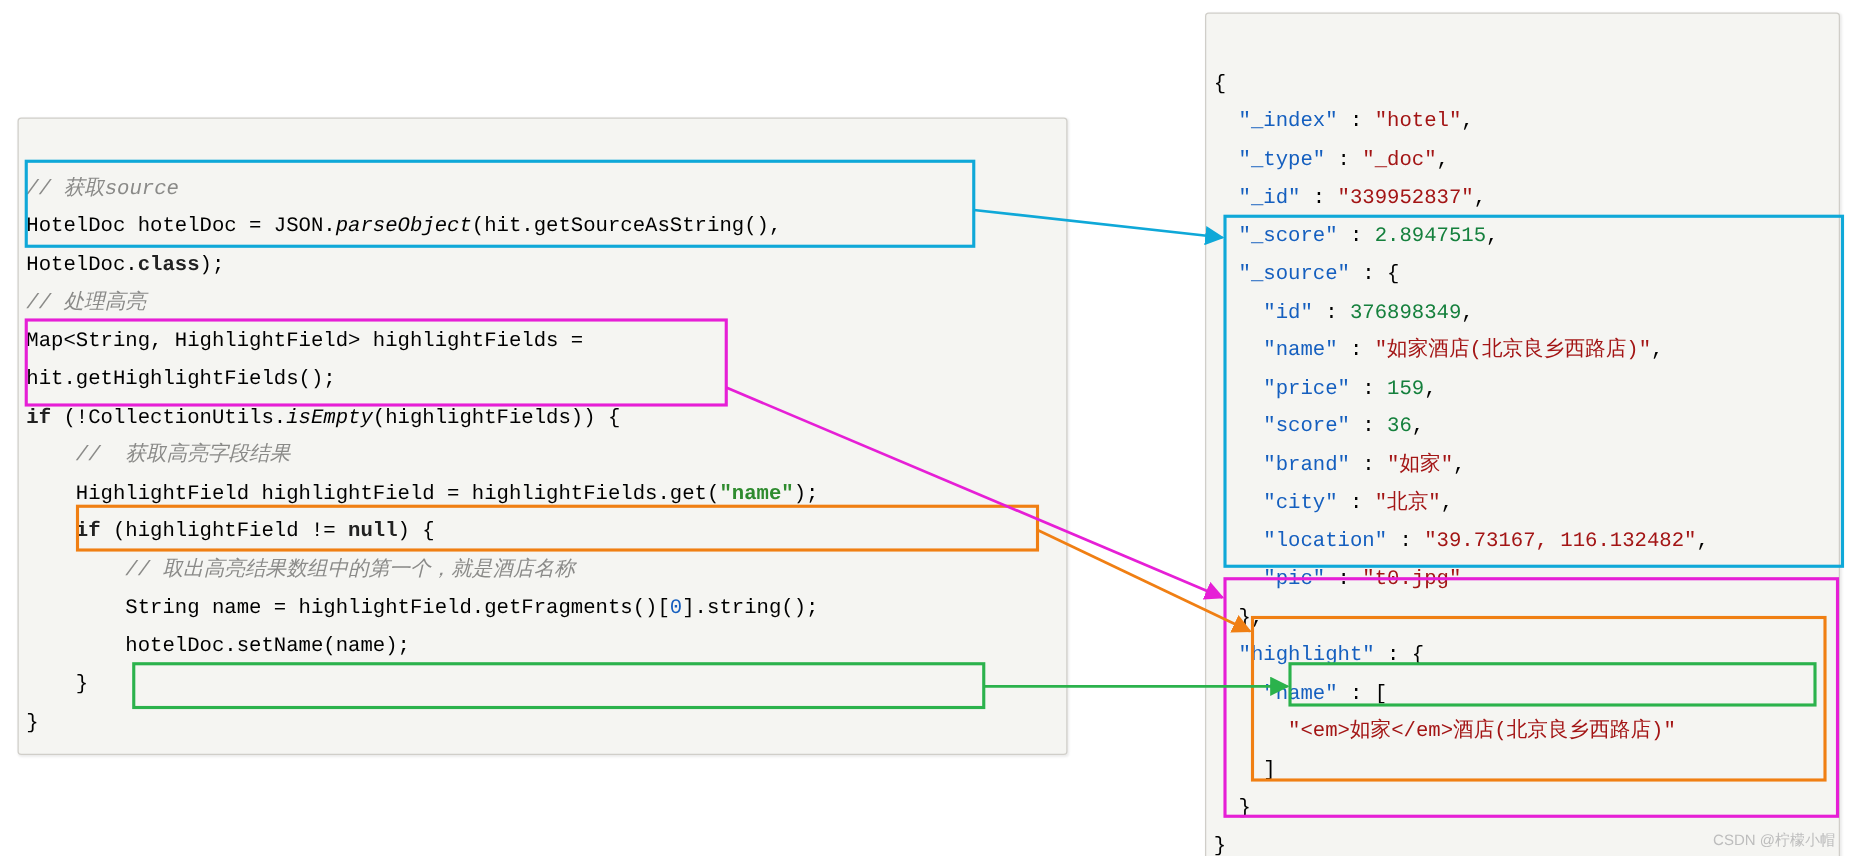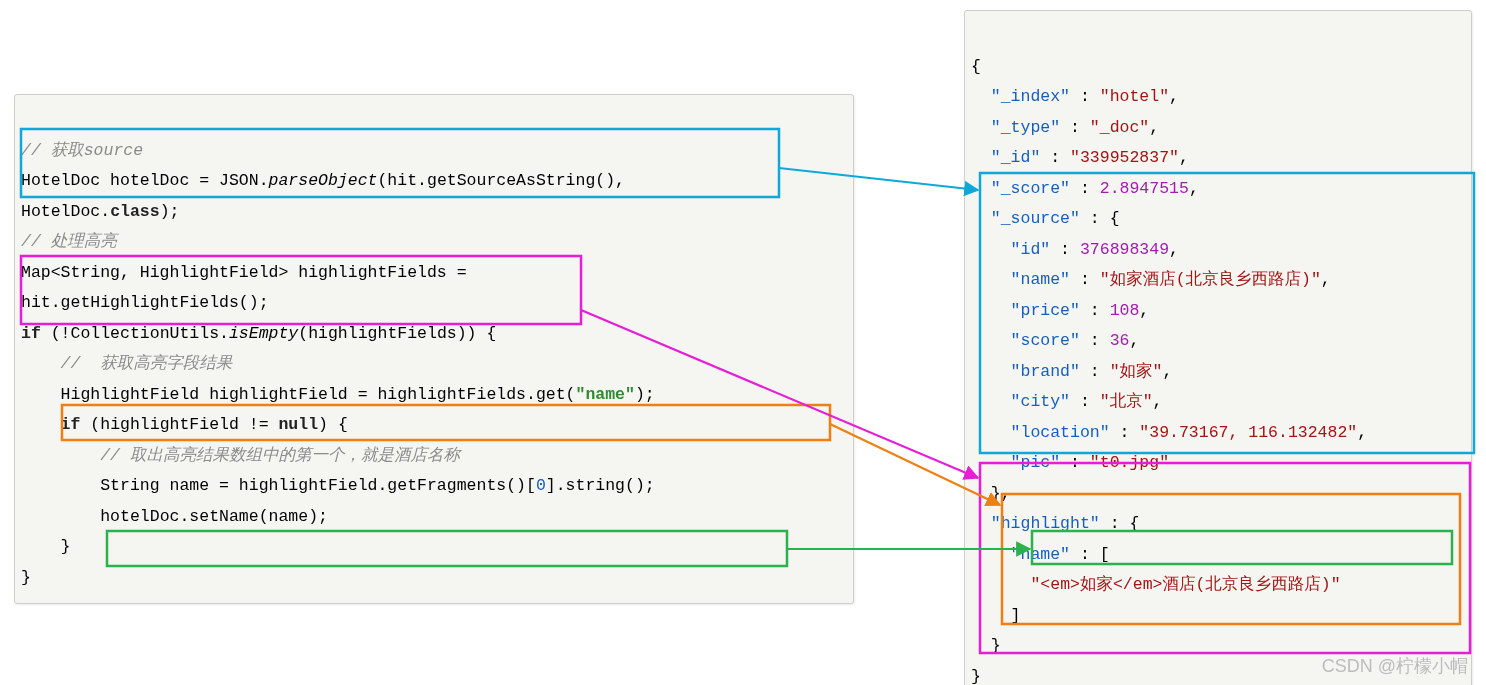--- a/index.html
+++ b/index.html
@@ -30,29 +30,29 @@
     right: 14px;
     top: 10px;
     width: 508px;
   }
   .comment { color: #8a8a88; font-style: italic; }
   .keyword { color: #222; font-weight: 700; }
   .method-italic { font-style: italic; }
   .string { color: #a31515; }
   .string-green { color: #2e8b2e; font-weight: 600; }
   .number-blue { color: #155fbf; }
-  .number-teal { color: #a21caf; }
+  .number-teal { color: #15803d; }
   .json-key { color: #155fbf; }
   .null { color: #222; font-weight: 700; }
   .watermark {
     position: absolute;
     right: 18px;
     bottom: 2px;
     color: #bdbdbd;
-    font-size: 18px;
+    font-size: 12px;
     font-family: -apple-system, BlinkMacSystemFont, "Segoe UI", sans-serif;
   }
   svg.overlay {
     position: absolute;
     left: 0; top: 0;
     width: 1486px;
     height: 685px;
     pointer-events: none;
   }
   .box { fill: none; stroke-width: 2.5; }
@@ -89,21 +89,21 @@
 
 <div class="code-panel right-panel">
 <span>{</span>
   <span><span class="json-key">"_index"</span><span> : </span><span class="string">"hotel"</span><span>,</span></span>
   <span><span class="json-key">"_type"</span><span> : </span><span class="string">"_doc"</span><span>,</span></span>
   <span><span class="json-key">"_id"</span><span> : </span><span class="string">"339952837"</span><span>,</span></span>
   <span><span class="json-key">"_score"</span><span> : </span><span class="number-teal">2.8947515</span><span>,</span></span>
   <span><span class="json-key">"_source"</span><span> : {</span></span>
     <span><span class="json-key">"id"</span><span> : </span><span class="number-teal">376898349</span><span>,</span></span>
     <span><span class="json-key">"name"</span><span> : </span><span class="string">"如家酒店(北京良乡西路店)"</span><span>,</span></span>
-    <span><span class="json-key">"price"</span><span> : </span><span class="number-teal">108</span><span>,</span></span>
+    <span><span class="json-key">"price"</span><span> : </span><span class="number-teal">159</span><span>,</span></span>
     <span><span class="json-key">"score"</span><span> : </span><span class="number-teal">36</span><span>,</span></span>
     <span><span class="json-key">"brand"</span><span> : </span><span class="string">"如家"</span><span>,</span></span>
     <span><span class="json-key">"city"</span><span> : </span><span class="string">"北京"</span><span>,</span></span>
     <span><span class="json-key">"location"</span><span> : </span><span class="string">"39.73167, 116.132482"</span><span>,</span></span>
     <span><span class="json-key">"pic"</span><span> : </span><span class="string">"t0.jpg"</span></span>
   <span>},</span>
   <span><span class="json-key">"highlight"</span><span> : {</span></span>
     <span><span class="json-key">"name"</span><span> : [</span></span>
       <span><span class="string">"&lt;em&gt;如家&lt;/em&gt;酒店(北京良乡西路店)"</span></span>
     <span>]</span>

